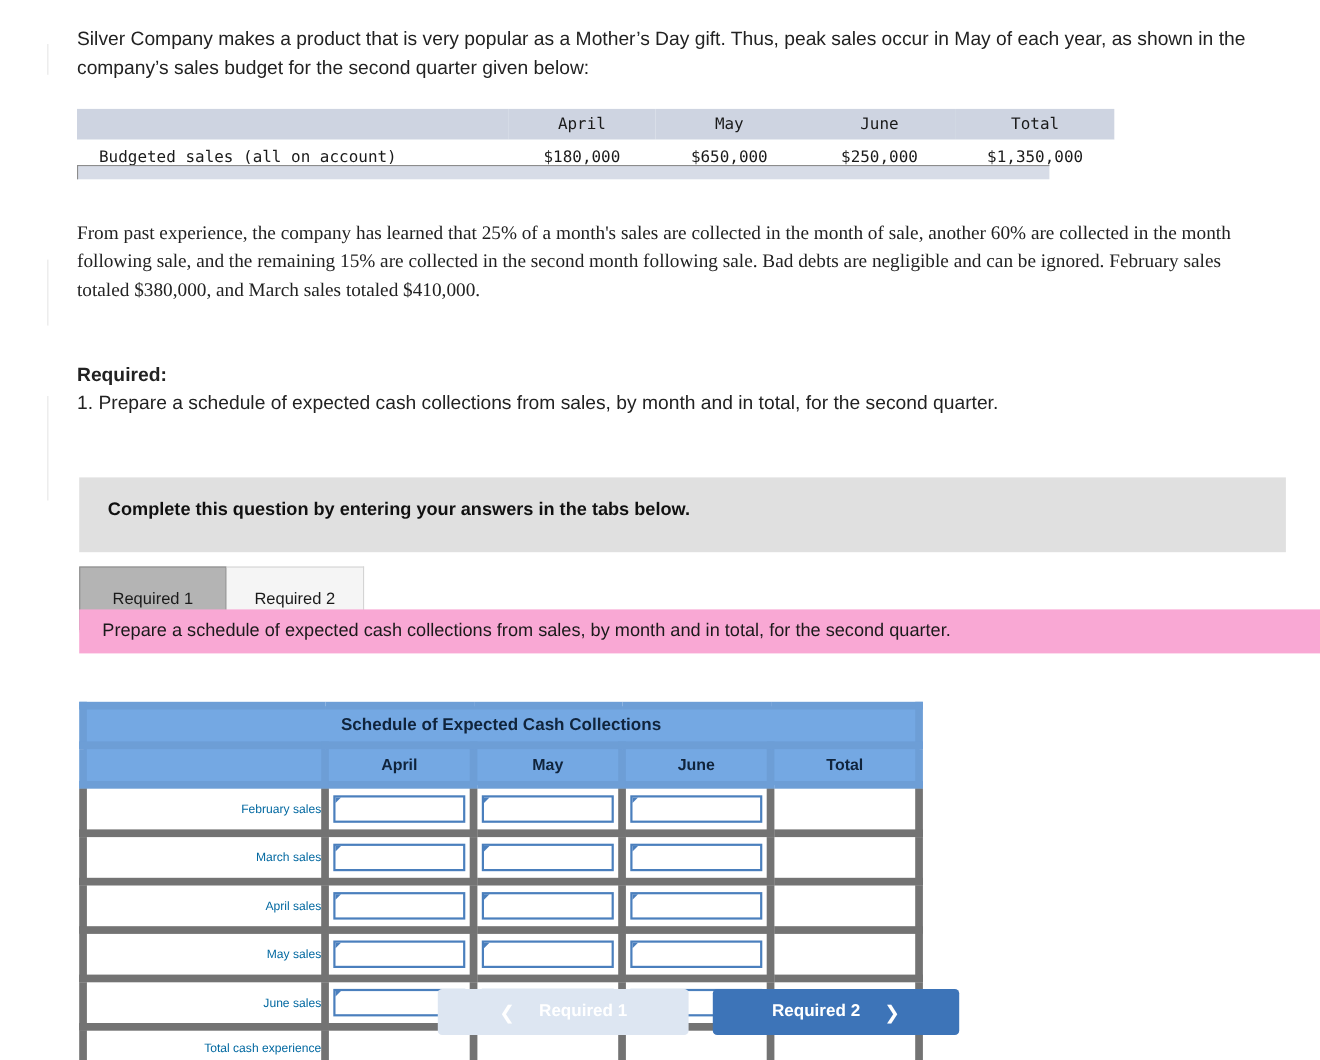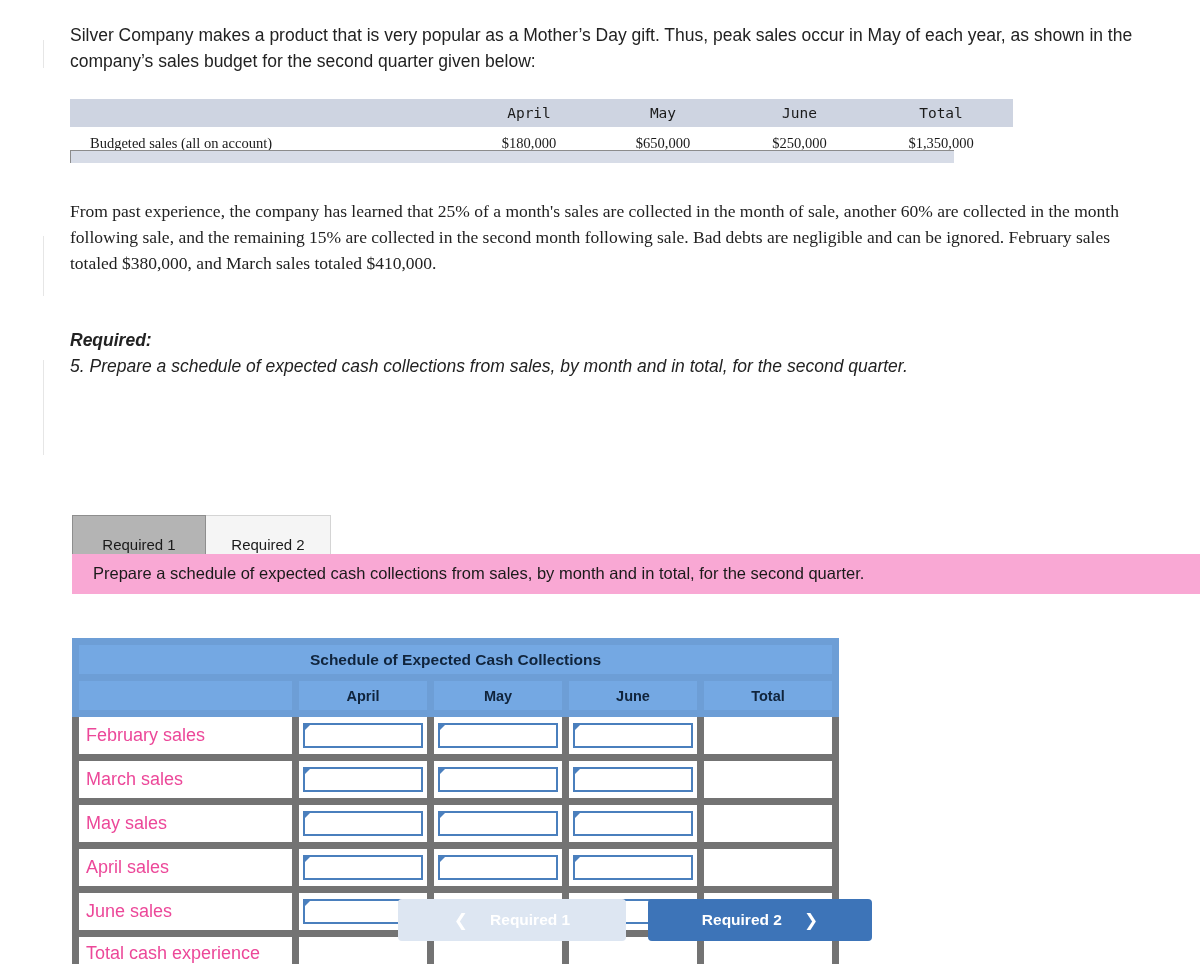--- a/index.html
+++ b/index.html
@@ -61,21 +61,20 @@
     color: #1a1a1a;
     height: 22px;
     line-height: 22px;
   }
   .exhibit thead th.lbl { text-align: left; }
   .exhibit tbody tr { background: #ffffff; }
   .exhibit tbody td {
     height: 26px;
     line-height: 26px;
     text-align: center;
-    font-family: Liberation Serif, serif;
   }
   .exhibit tbody td.lbl {
     text-align: left;
     padding-left: 20px;
   }
   .exhibit-foot {
     position: absolute;
     left: 38px;
     top: 150px;
     width: 883px;
@@ -87,21 +86,21 @@
 
   
   .para {
     position: absolute;
     left: 38px;
     font-size: 17.5px;
     line-height: 26px;
     color: #222222;
   }
   .para-a { top: 198px; width: 1070px; font-family: Liberation Serif, serif; }
-  .para-b { top: 327px; width: 1070px; font-style: italic; }
+  .para-b { top: 327px; width: 1070px; }
   .para-b .req-head { font-weight: bold; }
 
   
   .gray-banner {
     position: absolute;
     left: 40px;
     top: 434px;
     width: 1097px;
     height: 68px;
     background: #e0e0e0;
@@ -206,24 +205,24 @@
     font-weight: bold;
     text-align: center;
     height: 29px;
     border-color: #6d9ed6;
   }
   .sched tbody td {
     height: 31px;
     background: #ffffff;
   }
   .sched td.rowlabel {
-    text-align: left;
+    text-align: right;
     padding-left: 7px;
-    color: #ec4899;
-    font-size: 18px;
+    color: #0369a1;
+    font-size: 11px;
   }
   .sched td.cellpad { padding: 3px 4px; }
 
   .infield {
     position: relative;
     box-sizing: border-box;
     width: 100%;
     height: 25px;
     background: #ffffff;
     border: 2px solid #4a7fbd;
@@ -322,23 +321,26 @@
         </tr>
       </tbody>
     </table>
   </div>
   <div class="exhibit-foot"></div>
 
   <div class="para para-a">From past experience, the company has learned that 25% of a month's sales are collected in the month of sale, another 60% are collected in the month following sale, and the remaining 15% are collected in the second month following sale. Bad debts are negligible and can be ignored. February sales totaled $380,000, and March sales totaled $410,000.</div>
 
   <div class="para para-b">
     <div class="req-head">Required:</div>
-    <div>5. Prepare a schedule of expected cash collections from sales, by month and in total, for the second quarter.</div>
-  </div>
-
+    <div>1. Prepare a schedule of expected cash collections from sales, by month and in total, for the second quarter.</div>
+  </div>
+
+  <div class="gray-banner">
+    <span>Complete this question by entering your answers in the tabs below.</span>
+  </div>
 
   <div class="tabstrip">
     <div class="tab tab-1">
       <span>Required 1</span>
     </div>
     <div class="tab tab-2">
       <span>Required 2</span>
     </div>
     <div class="tab-underline"></div>
   </div>
@@ -391,35 +393,35 @@
         <td class="cellpad">
           <div class="infield"></div>
         </td>
         <td class="cellpad">
           <div class="infield"></div>
         </td>
         <td></td>
       </tr>
 
       <tr>
+        <td class="rowlabel">April sales</td>
+        <td class="cellpad">
+          <div class="infield"></div>
+        </td>
+        <td class="cellpad">
+          <div class="infield"></div>
+        </td>
+        <td class="cellpad">
+          <div class="infield"></div>
+        </td>
+        <td></td>
+      </tr>
+
+      <tr>
         <td class="rowlabel">May sales</td>
-        <td class="cellpad">
-          <div class="infield"></div>
-        </td>
-        <td class="cellpad">
-          <div class="infield"></div>
-        </td>
-        <td class="cellpad">
-          <div class="infield"></div>
-        </td>
-        <td></td>
-      </tr>
-
-      <tr>
-        <td class="rowlabel">April sales</td>
         <td class="cellpad">
           <div class="infield"></div>
         </td>
         <td class="cellpad">
           <div class="infield"></div>
         </td>
         <td class="cellpad">
           <div class="infield"></div>
         </td>
         <td></td>

